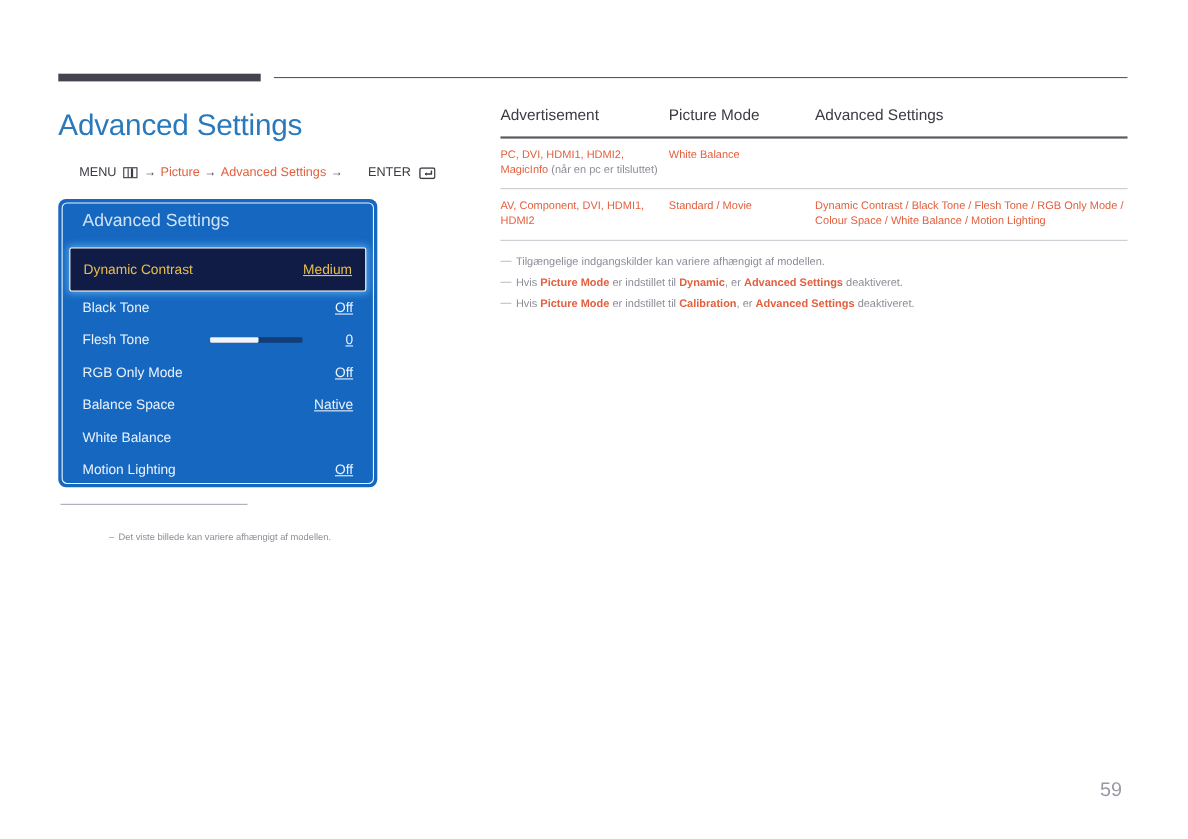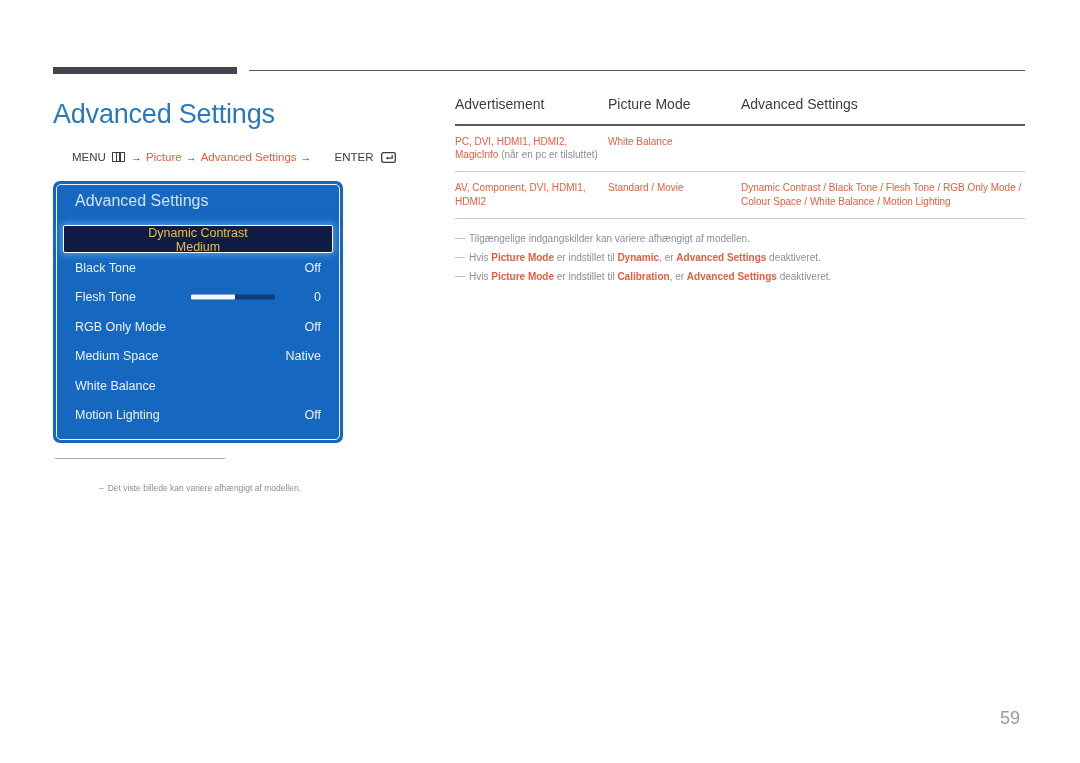--- a/index.html
+++ b/index.html
@@ -138,29 +138,29 @@
     font-size: 12.5px;
   }
   .osd-row .osd-label {
     flex: 0 0 auto;
     white-space: nowrap;
   }
   .osd-row .osd-spacer { flex: 1 1 auto; }
   .osd-row .osd-value {
     flex: 0 0 auto;
     white-space: nowrap;
+    text-decoration: underline;
   }
   .osd-row.selected {
     background: #101c45;
     border: 1.6px solid #ffffff;
     border-radius: 2px;
     color: #e8bf4e;
-    height: 28px;
+    height: 40px;
     box-shadow: 0 0 7px 2px rgba(120,200,255,0.55);
-    flex-direction: column;
   }
   .osd-row.selected .osd-value { color: #e8bf4e; }
 
   .osd-slider {
     position: absolute;
     left: 128px;
     top: 50%;
     transform: translateY(-50%);
     width: 84px;
     height: 5px;
@@ -307,21 +307,21 @@
           <span class="osd-slider-fill" style="width: 52%;"></span>
         </span>
         <span class="osd-value">0</span>
       </div>
       <div class="osd-row">
         <span class="osd-label">RGB Only Mode</span>
         <span class="osd-spacer"></span>
         <span class="osd-value">Off</span>
       </div>
       <div class="osd-row">
-        <span class="osd-label">Medium Space</span>
+        <span class="osd-label">Balance Space</span>
         <span class="osd-spacer"></span>
         <span class="osd-value">Native</span>
       </div>
       <div class="osd-row">
         <span class="osd-label">White Balance</span>
         <span class="osd-spacer"></span>
         <span class="osd-value"></span>
       </div>
       <div class="osd-row">
         <span class="osd-label">Motion Lighting</span>

